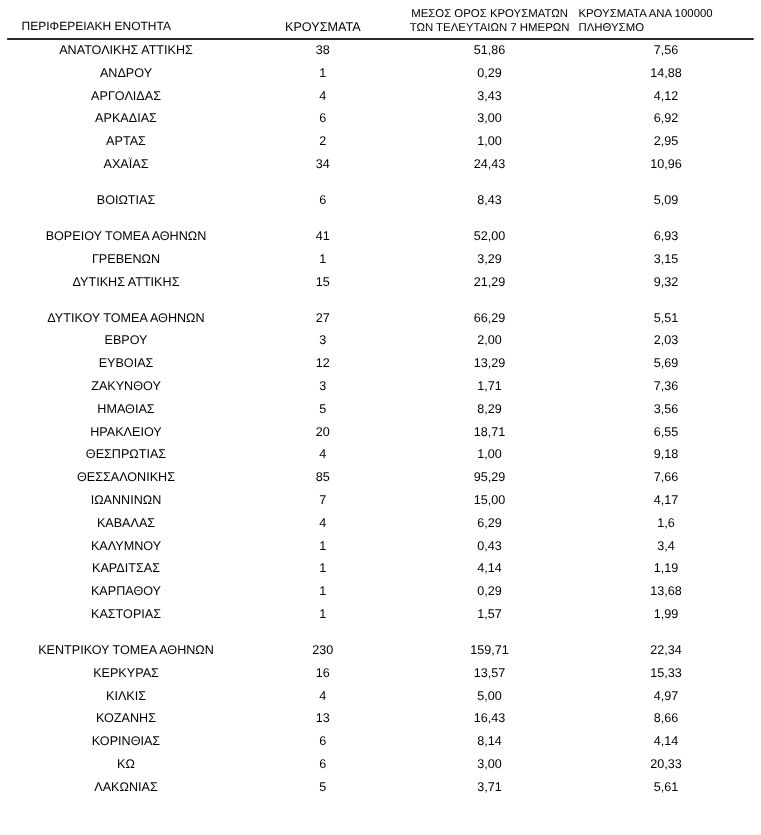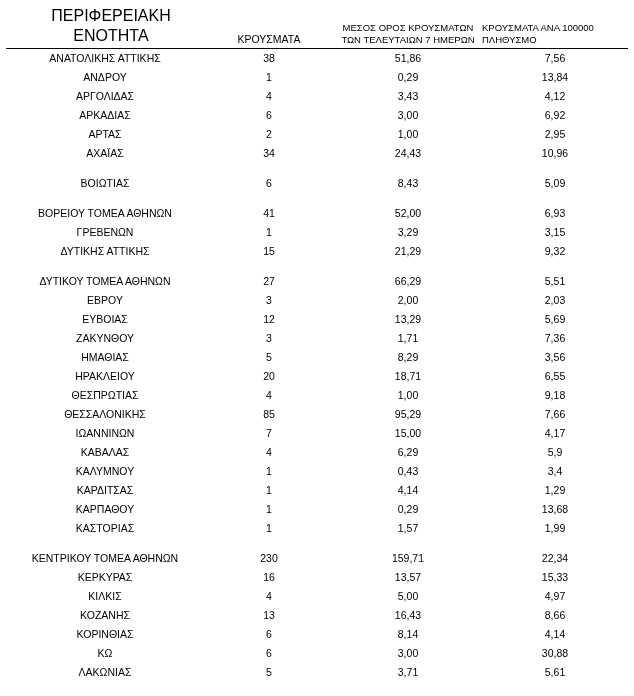--- a/index.html
+++ b/index.html
@@ -30,23 +30,23 @@
     font-weight: normal;
     font-size: 9.5px;
     vertical-align: bottom;
     padding: 0 0 2px 0;
     line-height: 1.25;
   }
   .hdr-rule {
     border-bottom: 1.3px solid #000;
   }
   th.col-region {
-    text-align: center;
+    text-align: left;
     padding-left: 12px;
-    font-size: 16px;
+    font-size: 10px;
   }
   th.col-cases {
     text-align: center;
     font-size: 10.5px;
   }
   th.col-avg {
     text-align: center;
   }
   th.col-per100k {
     text-align: left;
@@ -110,21 +110,21 @@
         <tr>
           <td class="region">ΑΝΑΤΟΛΙΚΗΣ ΑΤΤΙΚΗΣ</td>
           <td class="cases">38</td>
           <td class="avg">51,86</td>
           <td class="per100k">7,56</td>
         </tr>
         <tr>
           <td class="region">ΑΝΔΡΟΥ</td>
           <td class="cases">1</td>
           <td class="avg">0,29</td>
-          <td class="per100k">13,84</td>
+          <td class="per100k">14,88</td>
         </tr>
         <tr>
           <td class="region">ΑΡΓΟΛΙΔΑΣ</td>
           <td class="cases">4</td>
           <td class="avg">3,43</td>
           <td class="per100k">4,12</td>
         </tr>
         <tr>
           <td class="region">ΑΡΚΑΔΙΑΣ</td>
           <td class="cases">6</td>
@@ -236,33 +236,33 @@
         <tr>
           <td class="region">ΙΩΑΝΝΙΝΩΝ</td>
           <td class="cases">7</td>
           <td class="avg">15,00</td>
           <td class="per100k">4,17</td>
         </tr>
         <tr>
           <td class="region">ΚΑΒΑΛΑΣ</td>
           <td class="cases">4</td>
           <td class="avg">6,29</td>
-          <td class="per100k">5,9</td>
+          <td class="per100k">1,6</td>
         </tr>
         <tr>
           <td class="region">ΚΑΛΥΜΝΟΥ</td>
           <td class="cases">1</td>
           <td class="avg">0,43</td>
           <td class="per100k">3,4</td>
         </tr>
         <tr>
           <td class="region">ΚΑΡΔΙΤΣΑΣ</td>
           <td class="cases">1</td>
           <td class="avg">4,14</td>
-          <td class="per100k">1,29</td>
+          <td class="per100k">1,19</td>
         </tr>
         <tr>
           <td class="region">ΚΑΡΠΑΘΟΥ</td>
           <td class="cases">1</td>
           <td class="avg">0,29</td>
           <td class="per100k">13,68</td>
         </tr>
         <tr>
           <td class="region">ΚΑΣΤΟΡΙΑΣ</td>
           <td class="cases">1</td>
@@ -302,21 +302,21 @@
         <tr>
           <td class="region">ΚΟΡΙΝΘΙΑΣ</td>
           <td class="cases">6</td>
           <td class="avg">8,14</td>
           <td class="per100k">4,14</td>
         </tr>
         <tr>
           <td class="region">ΚΩ</td>
           <td class="cases">6</td>
           <td class="avg">3,00</td>
-          <td class="per100k">30,88</td>
+          <td class="per100k">20,33</td>
         </tr>
         <tr>
           <td class="region">ΛΑΚΩΝΙΑΣ</td>
           <td class="cases">5</td>
           <td class="avg">3,71</td>
           <td class="per100k">5,61</td>
         </tr>
       </tbody>
   </table>
 </div>

